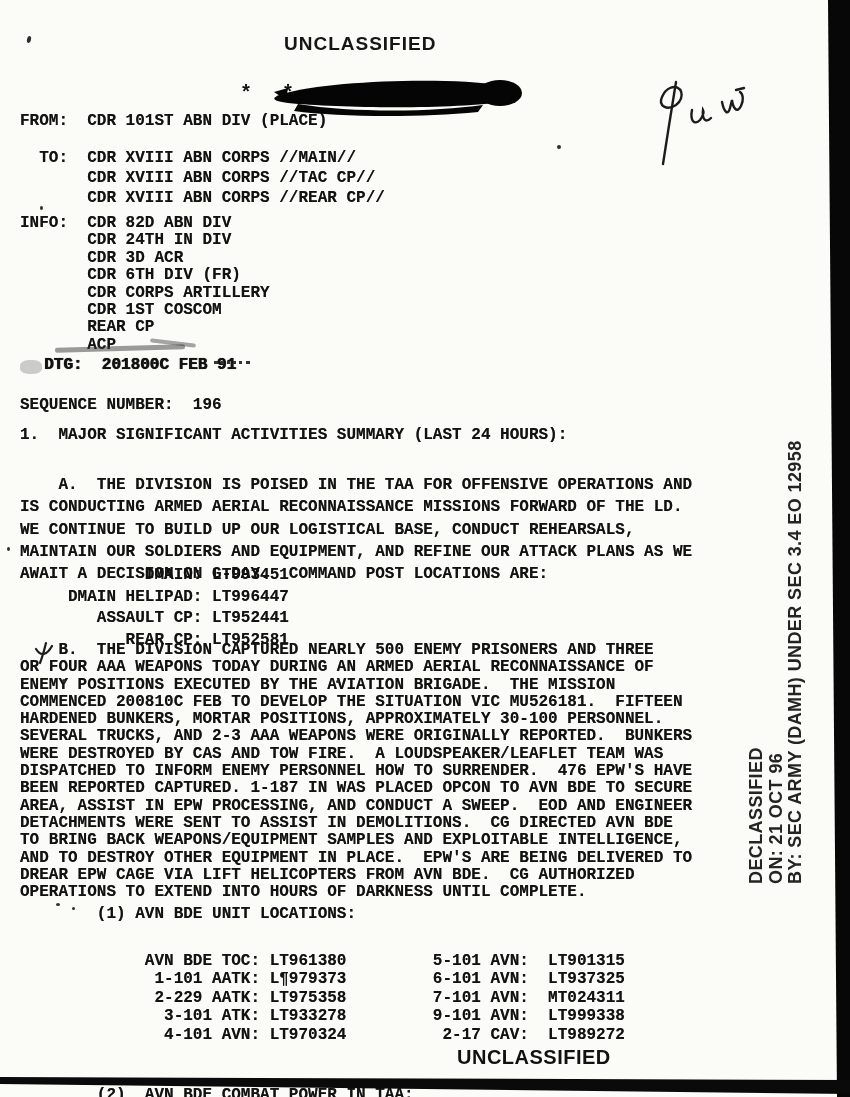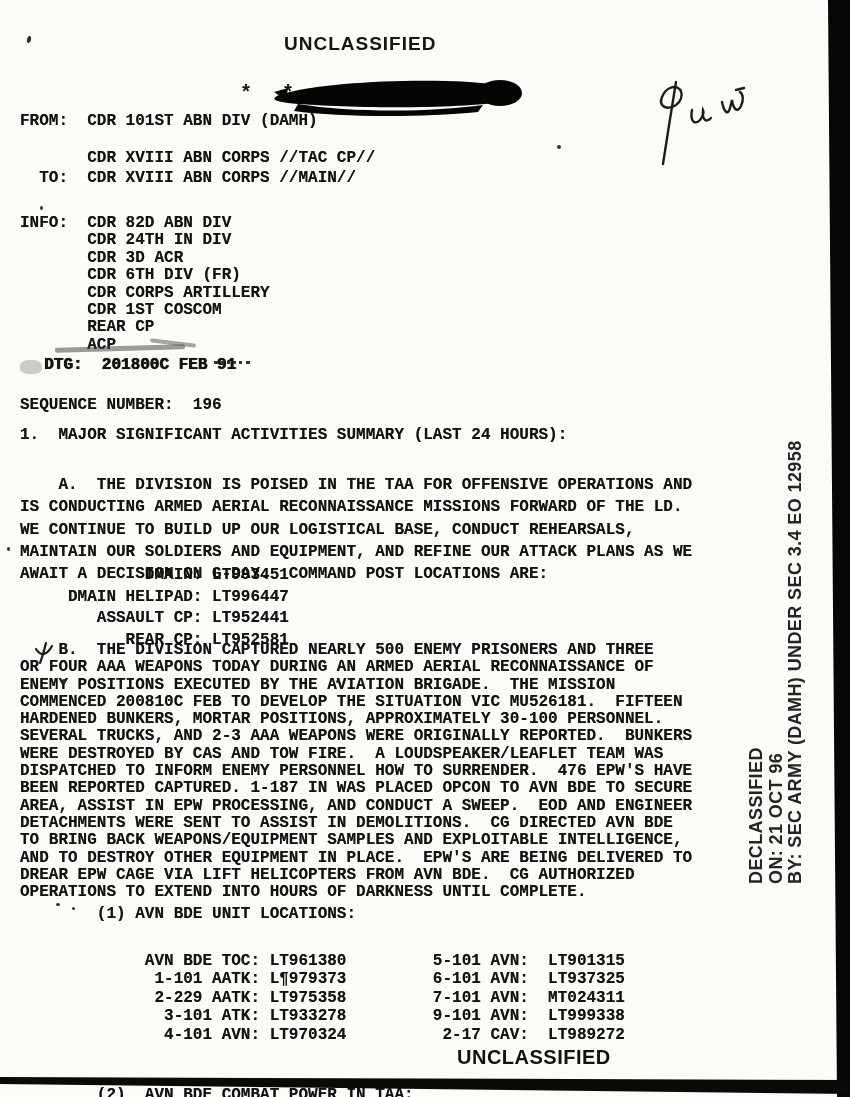--- a/index.html
+++ b/index.html
@@ -70,22 +70,22 @@
   <svg style="position:absolute;left:640px;top:78px;" width="120" height="100" viewBox="0 0 120 100">
     <g fill="none" stroke="#1c1c1c" stroke-width="2.4" stroke-linecap="round">
       <path d="M30,10 C42,5 46,20 36,27 C27,33 18,28 22,19 C25,12 30,10 30,10 Z"></path>
       <path d="M36,4 C32,28 27,60 23,86"></path>
       <path d="M52,32 C50,42 54,48 60,42 C63,38 64,34 63,32 C62,40 65,46 71,40"></path>
       <path d="M82,24 C84,34 88,38 90,30 C91,26 92,22 92,22 C93,30 97,36 101,28 C104,22 103,16 100,14"></path>
       <path d="M96,12 L104,10"></path>
     </g>
   </svg>
 
-  <div class="mono l-from">FROM:  CDR 101ST ABN DIV (DAMH)</div>
-  <div class="mono l-to"><div class="tline">       CDR XVIII ABN CORPS //TAC CP//</div><div class="tline">  TO:  CDR XVIII ABN CORPS //MAIN//</div></div>
+  <div class="mono l-from">FROM:  CDR 101ST ABN DIV (PLACE)</div>
+  <div class="mono l-to"><div class="tline">  TO:  CDR XVIII ABN CORPS //MAIN//</div><div class="tline">       CDR XVIII ABN CORPS //TAC CP//</div><div class="tline">       CDR XVIII ABN CORPS //REAR CP//</div></div>
   <div class="mono l-info"><div class="tline">INFO:  CDR 82D ABN DIV</div><div class="tline">       CDR 24TH IN DIV</div><div class="tline">       CDR 3D ACR</div><div class="tline">       CDR 6TH DIV (FR)</div><div class="tline">       CDR CORPS ARTILLERY</div><div class="tline">       CDR 1ST COSCOM</div><div class="tline">       REAR CP</div><div class="tline">       ACP</div></div>
   <div class="mono l-dtg">DTG:  201800C FEB 91</div>
   <div class="mono l-seq">SEQUENCE NUMBER:  196</div>
 
   <div class="mono l-h1">1.  MAJOR SIGNIFICANT ACTIVITIES SUMMARY (LAST 24 HOURS):</div>
   <div class="mono l-pa"><div class="tline">    A.  THE DIVISION IS POISED IN THE TAA FOR OFFENSIVE OPERATIONS AND</div><div class="tline">IS CONDUCTING ARMED AERIAL RECONNAISSANCE MISSIONS FORWARD OF THE LD.</div><div class="tline">WE CONTINUE TO BUILD UP OUR LOGISTICAL BASE, CONDUCT REHEARSALS,</div><div class="tline">MAINTAIN OUR SOLDIERS AND EQUIPMENT, AND REFINE OUR ATTACK PLANS AS WE</div><div class="tline">AWAIT A DECISION ON G-DAY.  COMMAND POST LOCATIONS ARE:</div></div>
   <div class="mono l-cp"><div class="tline">             DMAIN: LT993451</div><div class="tline">     DMAIN HELIPAD: LT996447</div><div class="tline">        ASSAULT CP: LT952441</div><div class="tline">           REAR CP: LT952581</div></div>
   <div class="mono l-pb"><div class="tline">    B.  THE DIVISION CAPTURED NEARLY 500 ENEMY PRISONERS AND THREE</div><div class="tline">OR FOUR AAA WEAPONS TODAY DURING AN ARMED AERIAL RECONNAISSANCE OF</div><div class="tline">ENEMY POSITIONS EXECUTED BY THE AVIATION BRIGADE.  THE MISSION</div><div class="tline">COMMENCED 200810C FEB TO DEVELOP THE SITUATION VIC MU526181.  FIFTEEN</div><div class="tline">HARDENED BUNKERS, MORTAR POSITIONS, APPROXIMATELY 30-100 PERSONNEL.</div><div class="tline">SEVERAL TRUCKS, AND 2-3 AAA WEAPONS WERE ORIGINALLY REPORTED.  BUNKERS</div><div class="tline">WERE DESTROYED BY CAS AND TOW FIRE.  A LOUDSPEAKER/LEAFLET TEAM WAS</div><div class="tline">DISPATCHED TO INFORM ENEMY PERSONNEL HOW TO SURRENDER.  476 EPW'S HAVE</div><div class="tline">BEEN REPORTED CAPTURED. 1-187 IN WAS PLACED OPCON TO AVN BDE TO SECURE</div><div class="tline">AREA, ASSIST IN EPW PROCESSING, AND CONDUCT A SWEEP.  EOD AND ENGINEER</div><div class="tline">DETACHMENTS WERE SENT TO ASSIST IN DEMOLITIONS.  CG DIRECTED AVN BDE</div><div class="tline">TO BRING BACK WEAPONS/EQUIPMENT SAMPLES AND EXPLOITABLE INTELLIGENCE,</div><div class="tline">AND TO DESTROY OTHER EQUIPMENT IN PLACE.  EPW'S ARE BEING DELIVERED TO</div><div class="tline">DREAR EPW CAGE VIA LIFT HELICOPTERS FROM AVN BDE.  CG AUTHORIZED</div><div class="tline">OPERATIONS TO EXTEND INTO HOURS OF DARKNESS UNTIL COMPLETE.</div></div>
 
   <svg style="position:absolute;left:32px;top:640px;" width="30" height="26" viewBox="0 0 30 26">

